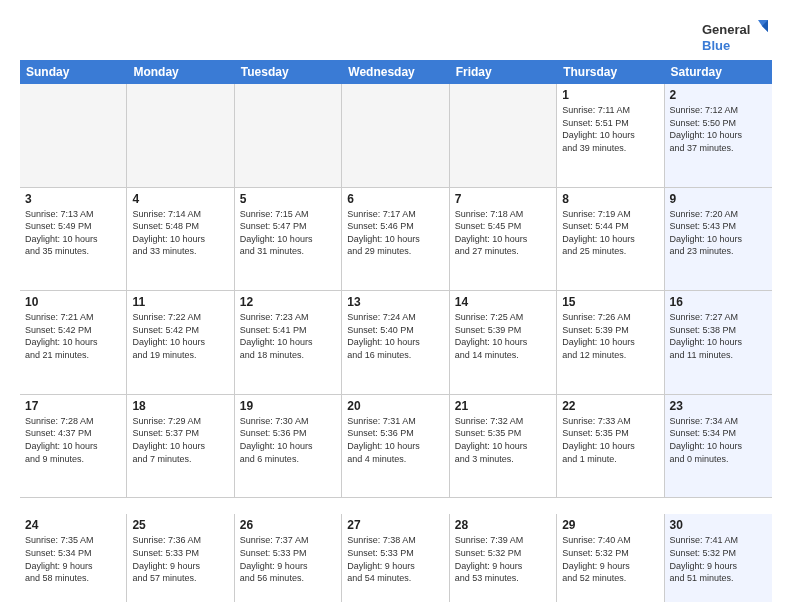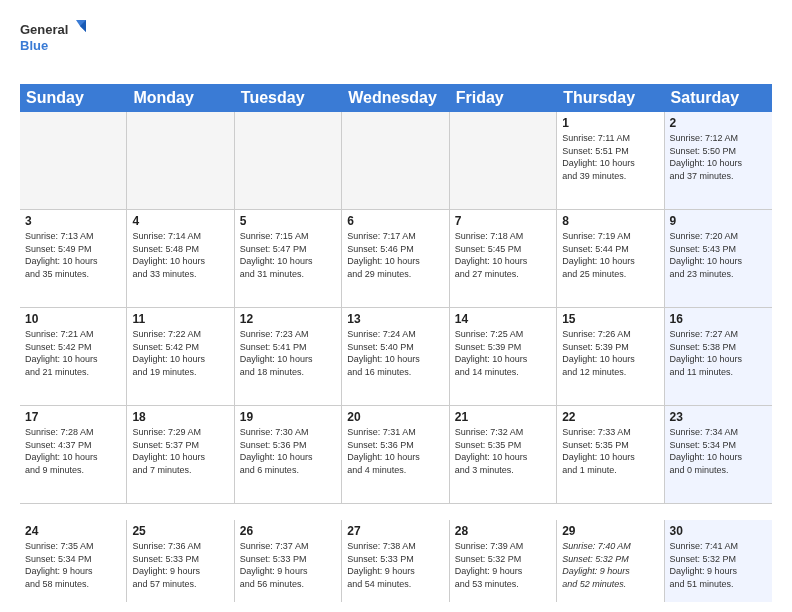--- a/index.html
+++ b/index.html
@@ -12,23 +12,23 @@
     }
     .page {
       width: 792px;
       height: 612px;
       padding: 16px 20px 10px 20px;
       display: flex;
       flex-direction: column;
     }
     .header {
       display: flex;
-      justify-content: flex-start;
+      justify-content: flex-end;
       align-items: flex-start;
-      margin-bottom: 26px;
+      margin-bottom: 2px;
     }
     .logo {
       display: flex;
       align-items: center;
       gap: 4px;
     }
     .title-block {
       text-align: right;
     }
     .month-title {
@@ -46,21 +46,21 @@
       display: flex;
       flex-direction: column;
     }
     .cal-header {
       display: grid;
       grid-template-columns: repeat(7, 1fr);
       background: #3a7bd5;
     }
     .cal-header-cell {
       color: #fff;
-      font-size: 16px;
+      font-size: 12px;
       font-weight: bold;
       padding: 5px 6px;
       text-align: left;
     }
     .cal-body {
       flex: 1;
       display: grid;
       grid-template-rows: repeat(5, 1fr);
     }
     .cal-row {
@@ -337,21 +337,21 @@
           </div>
           <div class="cal-cell">
             <div class="day-num">28</div>
             <div class="cell-text" style="white-space: pre-line;">Sunrise: 7:39 AM
 Sunset: 5:32 PM
 Daylight: 9 hours
 and 53 minutes.</div>
           </div>
           <div class="cal-cell">
             <div class="day-num">29</div>
-            <div class="cell-text" style="white-space: pre-line; font-style: italic;">Sunrise: 7:40 AM
+            <div class="cell-text" style="white-space: pre-line;">Sunrise: 7:40 AM
 Sunset: 5:32 PM
 Daylight: 9 hours
 and 52 minutes.</div>
           </div>
           <div class="cal-cell saturday">
             <div class="day-num">30</div>
             <div class="cell-text" style="white-space: pre-line;">Sunrise: 7:41 AM
 Sunset: 5:32 PM
 Daylight: 9 hours
 and 51 minutes.</div>

